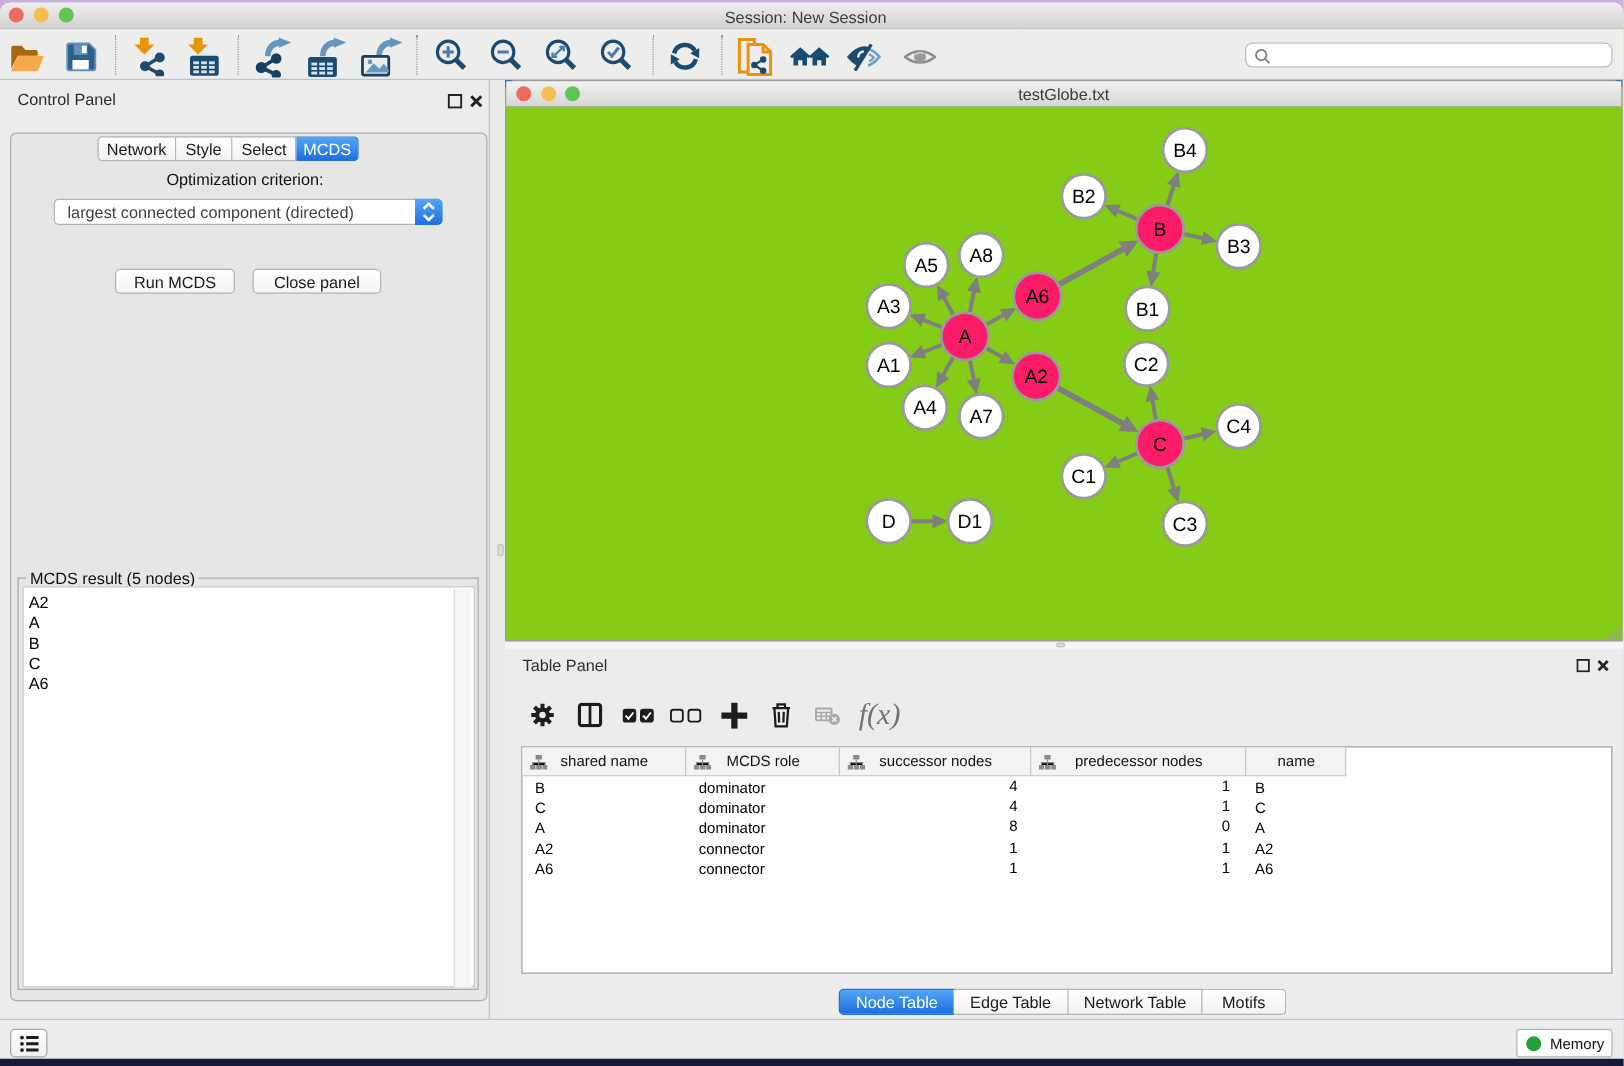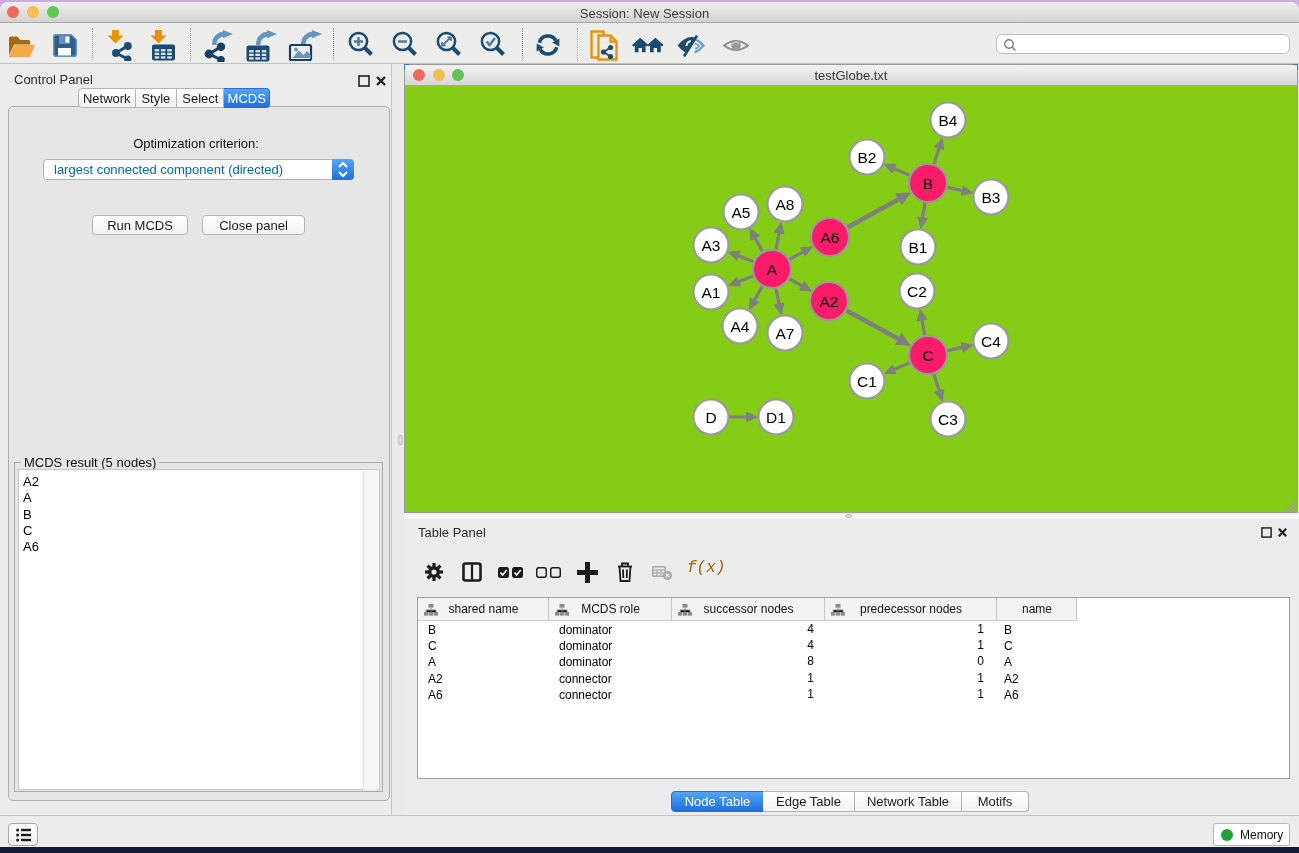--- a/index.html
+++ b/index.html
@@ -219,31 +219,31 @@
   <div id="content" class="abs">
     <div id="cpanel" class="abs">
       <div class="abs paneltitle" style="left:14px; top:8px;">Control Panel</div>
       <svg class="abs" style="left:358px; top:11px;" width="12" height="12" viewBox="0 0 12 12">
           <rect x="1" y="1" width="10" height="10" fill="none" stroke="#222" stroke-width="1.6"></rect>
         </svg>
 <svg class="abs" style="left:375px; top:11px;" width="12" height="12" viewBox="0 0 12 12">
           <path d="M2 2 L10 10 M10 2 L2 10" stroke="#222" stroke-width="2.4"></path>
         </svg>
       <div id="tabpane" class="abs"></div>
-      <div class="abs" style="left:78px; top:24px; width:192px;">
+      <div class="abs" style="left:78px; top:45px; width:209px;">
         <div class="tabbar">
           <div class="tab first" style="width:73px;">Network</div>
           <div class="tab" style="width:53px;">Style</div>
           <div class="tab" style="width:60px;">Select</div>
           <div class="tab sel last" style="width:58px;">MCDS</div>
         </div>
       </div>
       <div class="abs" style="left:0; top:72px; width:392px; text-align:center; font-size:13px; color:#111;">Optimization criterion:</div>
       <div class="abs" style="left:43px; top:95px; width:311px; height:21px; background:#fff; border:1px solid #b2b2b2; border-radius:4px;">
-        <div class="abs" style="left:10px; top:2px; font-size:13px; color:#0369a1;">largest connected component (directed)</div>
+        <div class="abs" style="left:10px; top:2px; font-size:13px; color:#404040;">largest connected component (directed)</div>
         <div class="abs" style="right:-1px; top:-1px; width:22px; height:21px; border-radius:0 4px 4px 0; background:linear-gradient(#55a6f6,#1d6fe0);">
             <svg class="abs" style="left:4px; top:2px;" width="14" height="17" viewBox="0 0 14 17">
 <path d="M3 6 L7 2 L11 6" fill="none" stroke="#fff" stroke-width="2"></path>
 <path d="M3 11 L7 15 L11 11" fill="none" stroke="#fff" stroke-width="2"></path>
             </svg>
           </div>
       </div>
       <div class="abs btn" style="left:92px; top:129px; width:96px; height:20px; line-height:19px;">Run MCDS</div>
       <div class="abs btn" style="left:202px; top:129px; width:103px; height:20px; line-height:19px;">Close panel</div>
       <div class="abs" style="left:14px; top:398px; width:369px; height:330px; border:1px solid #a9a9a9;">
@@ -418,21 +418,21 @@
 <g stroke="#a9a9a9" stroke-width="1.2">
                 <line x1="1" y1="6" x2="13" y2="6"></line>
                 <line x1="5" y1="6" x2="5" y2="12"></line>
                 <line x1="9" y1="6" x2="9" y2="12"></line>
                 <line x1="1" y1="9" x2="13" y2="9"></line>
               </g>
 <circle cx="15.5" cy="11.5" r="4.5" fill="#a9a9a9"></circle>
               <path d="M13.7 9.7 l3.6 3.6 M17.3 9.7 l-3.6 3.6" stroke="#ececec" stroke-width="1.3"></path>
             </g>
           </svg>
-<div class="abs" style="left:270px; top:7px; font-family:Liberation Mono, monospace; font-style:italic; font-size:16px; color:#a16207;">f(x)</div>
+<div class="abs" style="left:270px; top:7px; font-family:Liberation Serif, serif; font-style:italic; font-size:24px; color:#737373;">f(x)</div>
         </div>
       <div id="tptable" class="abs">
           <div class="th abs" style="left:0; top:0; width:659px;"></div>
 <div class="thcell abs" style="left:0px; width:131px;"></div>
 <svg class="abs" style="left:6px; top:6px;" width="14" height="12" viewBox="0 0 14 12">
 <g fill="#8a8a8a">
               <rect x="4.5" y="0" width="5" height="3.6"></rect>
               <rect x="0" y="8" width="4.4" height="3.6"></rect>
               <rect x="5" y="8" width="4.4" height="3.6"></rect>
               <rect x="10" y="8" width="4" height="3.6"></rect>

